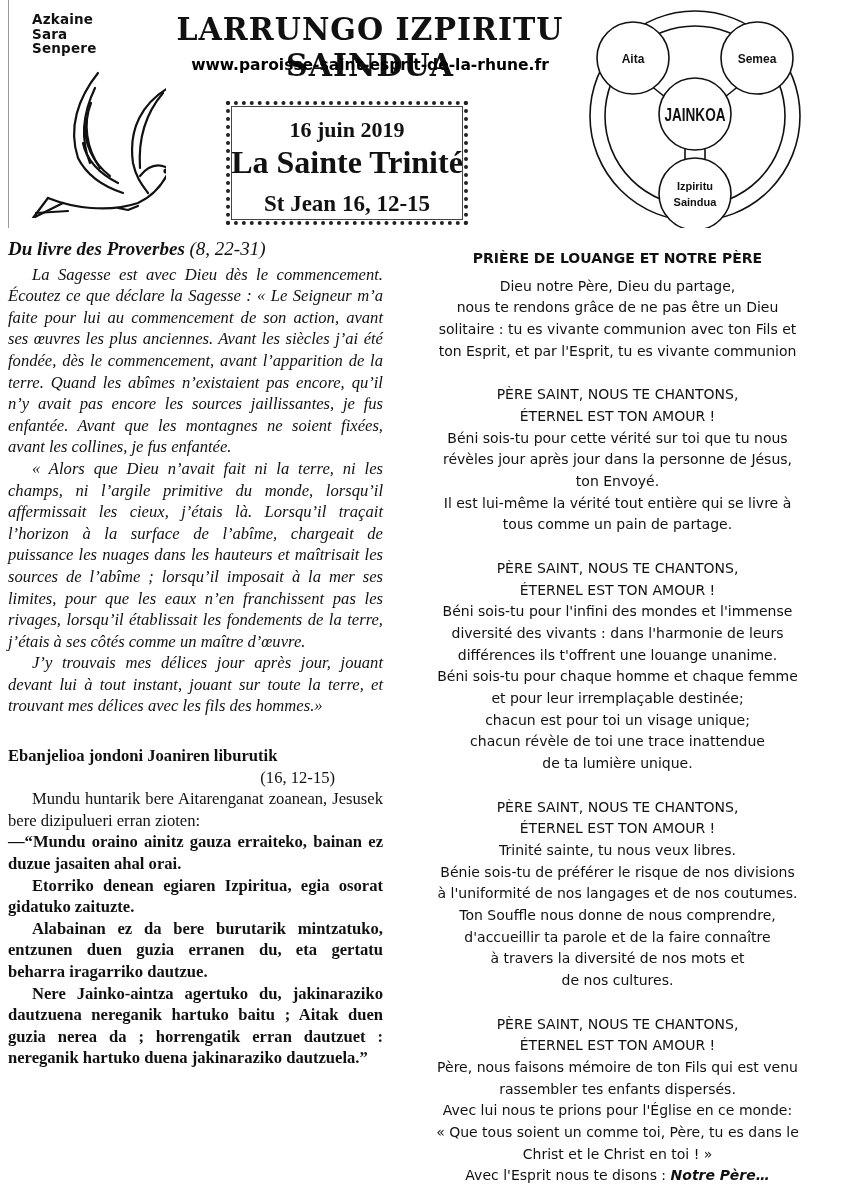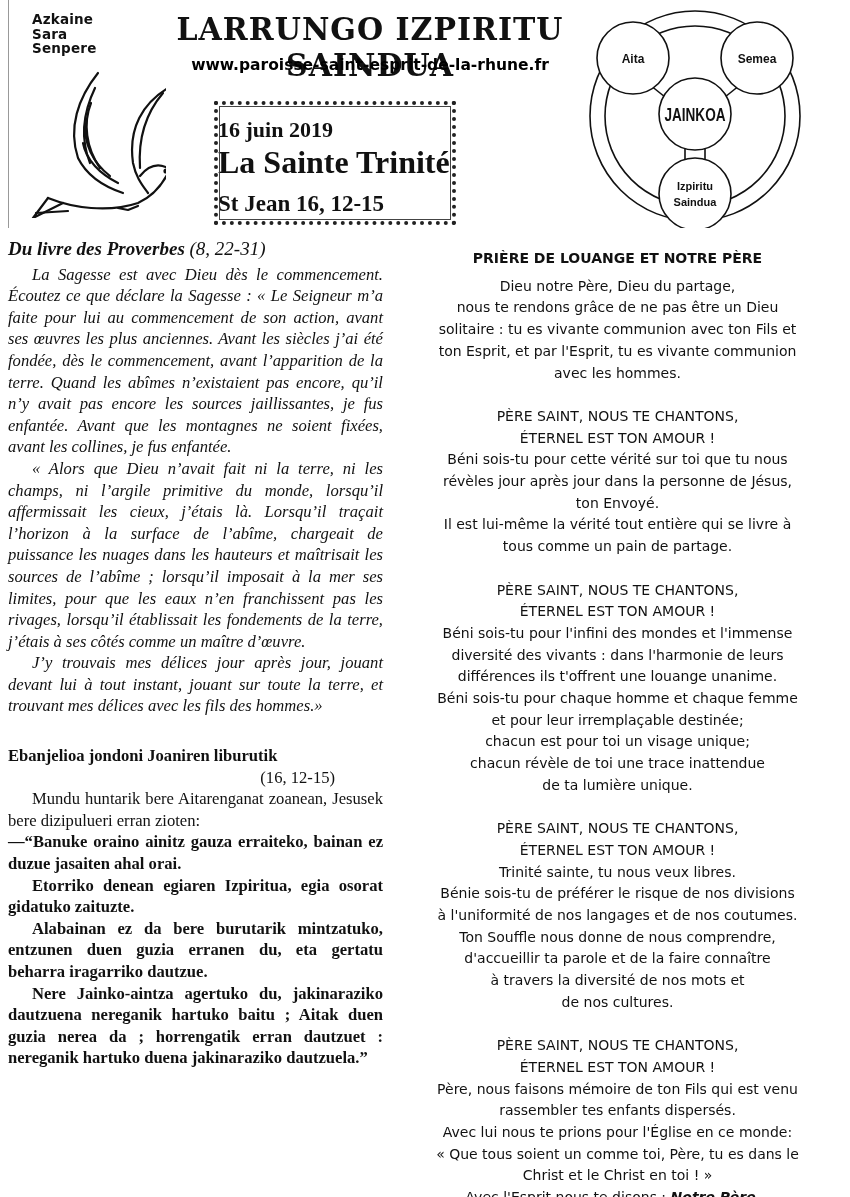--- a/index.html
+++ b/index.html
@@ -10,21 +10,21 @@
 
     
     .parishes { position: absolute; left: 32px; top: 12px; font-family: "DejaVu Sans", sans-serif; font-weight: bold; font-size: 13.5px; line-height: 14.5px; color: #111; }
     .parishes div { letter-spacing: 0.2px; }
 
     .dove { position: absolute; left: 28px; top: 68px; width: 138px; height: 150px; }
 
     .main-title { position: absolute; left: 170px; top: 12px; width: 400px; text-align: center; font-family: "DejaVu Serif", serif; font-weight: bold; font-size: 30px; letter-spacing: 1px; color: #111; transform: scaleY(1.05); }
     .website { position: absolute; left: 170px; top: 56px; width: 400px; text-align: center; font-family: "DejaVu Sans", sans-serif; font-weight: bold; font-size: 15.5px; color: #000000; }
 
-    .date-box { position: absolute; left: 214px; top: 101px; width: 242px; height: 124px; border: 4px dotted #222; outline: 1px solid #444; outline-offset: -6px; font-family: "Liberation Serif", serif; font-weight: bold; color: #111; }
+    .date-box { position: absolute; left: 226px; top: 101px; width: 242px; height: 124px; border: 4px dotted #222; outline: 1px solid #444; outline-offset: -6px; text-align: center; font-family: "Liberation Serif", serif; font-weight: bold; color: #111; }
     .date-box .date { margin-top: 12px; font-size: 22px; line-height: 26px; }
     .date-box .feast { font-size: 32px; line-height: 38px; }
     .date-box .ref { font-size: 23px; line-height: 30px; margin-top: 8px; }
 
     .trinity { position: absolute; left: 585px; top: 6px; width: 220px; height: 222px; }
 
     
     .col-left { position: absolute; left: 8px; top: 238px; width: 375px; font-family: "Liberation Serif", serif; font-size: 16.6px; line-height: 21.6px; color: #111; }
     .col-left p { text-align: justify; }
     .col-left .indent { text-indent: 24px; }
@@ -107,35 +107,34 @@
     <span>Du livre des Proverbes</span>
     <span class="ref">(8, 22-31)</span>
   </div>
   <p class="indent italic">La Sagesse est avec Dieu dès le commencement. Écoutez ce que déclare la Sagesse : « Le Seigneur m’a faite pour lui au commencement de son action, avant ses œuvres les plus anciennes. Avant les siècles j’ai été fondée, dès le commencement, avant l’apparition de la terre. Quand les abîmes n’existaient pas encore, qu’il n’y avait pas encore les sources jaillissantes, je fus enfantée. Avant que les montagnes ne soient fixées, avant les collines, je fus enfantée.</p>
   <p class="indent italic">« Alors que Dieu n’avait fait ni la terre, ni les champs, ni l’argile primitive du monde, lorsqu’il affermissait les cieux, j’étais là. Lorsqu’il traçait l’horizon à la surface de l’abîme, chargeait de puissance les nuages dans les hauteurs et maîtrisait les sources de l’abîme ; lorsqu’il imposait à la mer ses limites, pour que les eaux n’en franchissent pas les rivages, lorsqu’il établissait les fondements de la terre, j’étais à ses côtés comme un maître d’œuvre.</p>
   <p class="indent italic">J’y trouvais mes délices jour après jour, jouant devant lui à tout instant, jouant sur toute la terre, et trouvant mes délices avec les fils des hommes.»</p>
 
   <p class="gospel-title">Ebanjelioa jondoni Joaniren liburutik</p>
   <p class="gospel-ref">(16, 12-15)</p>
   <p class="indent">Mundu huntarik bere Aitarenganat zoanean, Jesusek bere dizipulueri erran zioten:</p>
-  <p class="bold">—“Banuke oraino ainitz gauza erraiteko, bainan ez duzue jasaiten ahal orai.</p>
+  <p class="bold">—“Mundu oraino ainitz gauza erraiteko, bainan ez duzue jasaiten ahal orai.</p>
   <p class="indent bold">Etorriko denean egiaren Izpiritua, egia osorat gidatuko zaituzte.</p>
   <p class="indent bold">Alabainan ez da bere burutarik mintzatuko, entzunen duen guzia erranen du, eta gertatu beharra iragarriko dautzue.</p>
   <p class="indent bold">Nere Jainko-aintza agertuko du, jakinaraziko dautzuena nereganik hartuko baitu ; Aitak duen guzia nerea da ; horrengatik erran dautzuet : nereganik hartuko duena jakinaraziko dautzuela.”</p>
 </div>
 
 <div class="col-right">
   <div class="prayer-title">PRIÈRE DE LOUANGE ET NOTRE PÈRE</div>
 
   <div class="stanza">
     <span class="body-line">Dieu notre Père, Dieu du partage,</span>
     <span class="body-line">nous te rendons grâce de ne pas être un Dieu</span>
     <span class="body-line">solitaire : tu es vivante communion avec ton Fils et</span>
     <span class="body-line">ton Esprit, et par l'Esprit, tu es vivante communion</span>
-    <span class="body-line">avec les hommes.</span>
   </div>
 
   <div class="stanza">
     <span class="refrain-line">PÈRE SAINT, NOUS TE CHANTONS,</span>
     <span class="refrain-line">ÉTERNEL EST TON AMOUR !</span>
     <span class="body-line">Béni sois-tu pour cette vérité sur toi que tu nous</span>
     <span class="body-line">révèles jour après jour dans la personne de Jésus,</span>
     <span class="body-line">ton Envoyé.</span>
     <span class="body-line">Il est lui-même la vérité tout entière qui se livre à</span>
     <span class="body-line">tous comme un pain de partage.</span>

